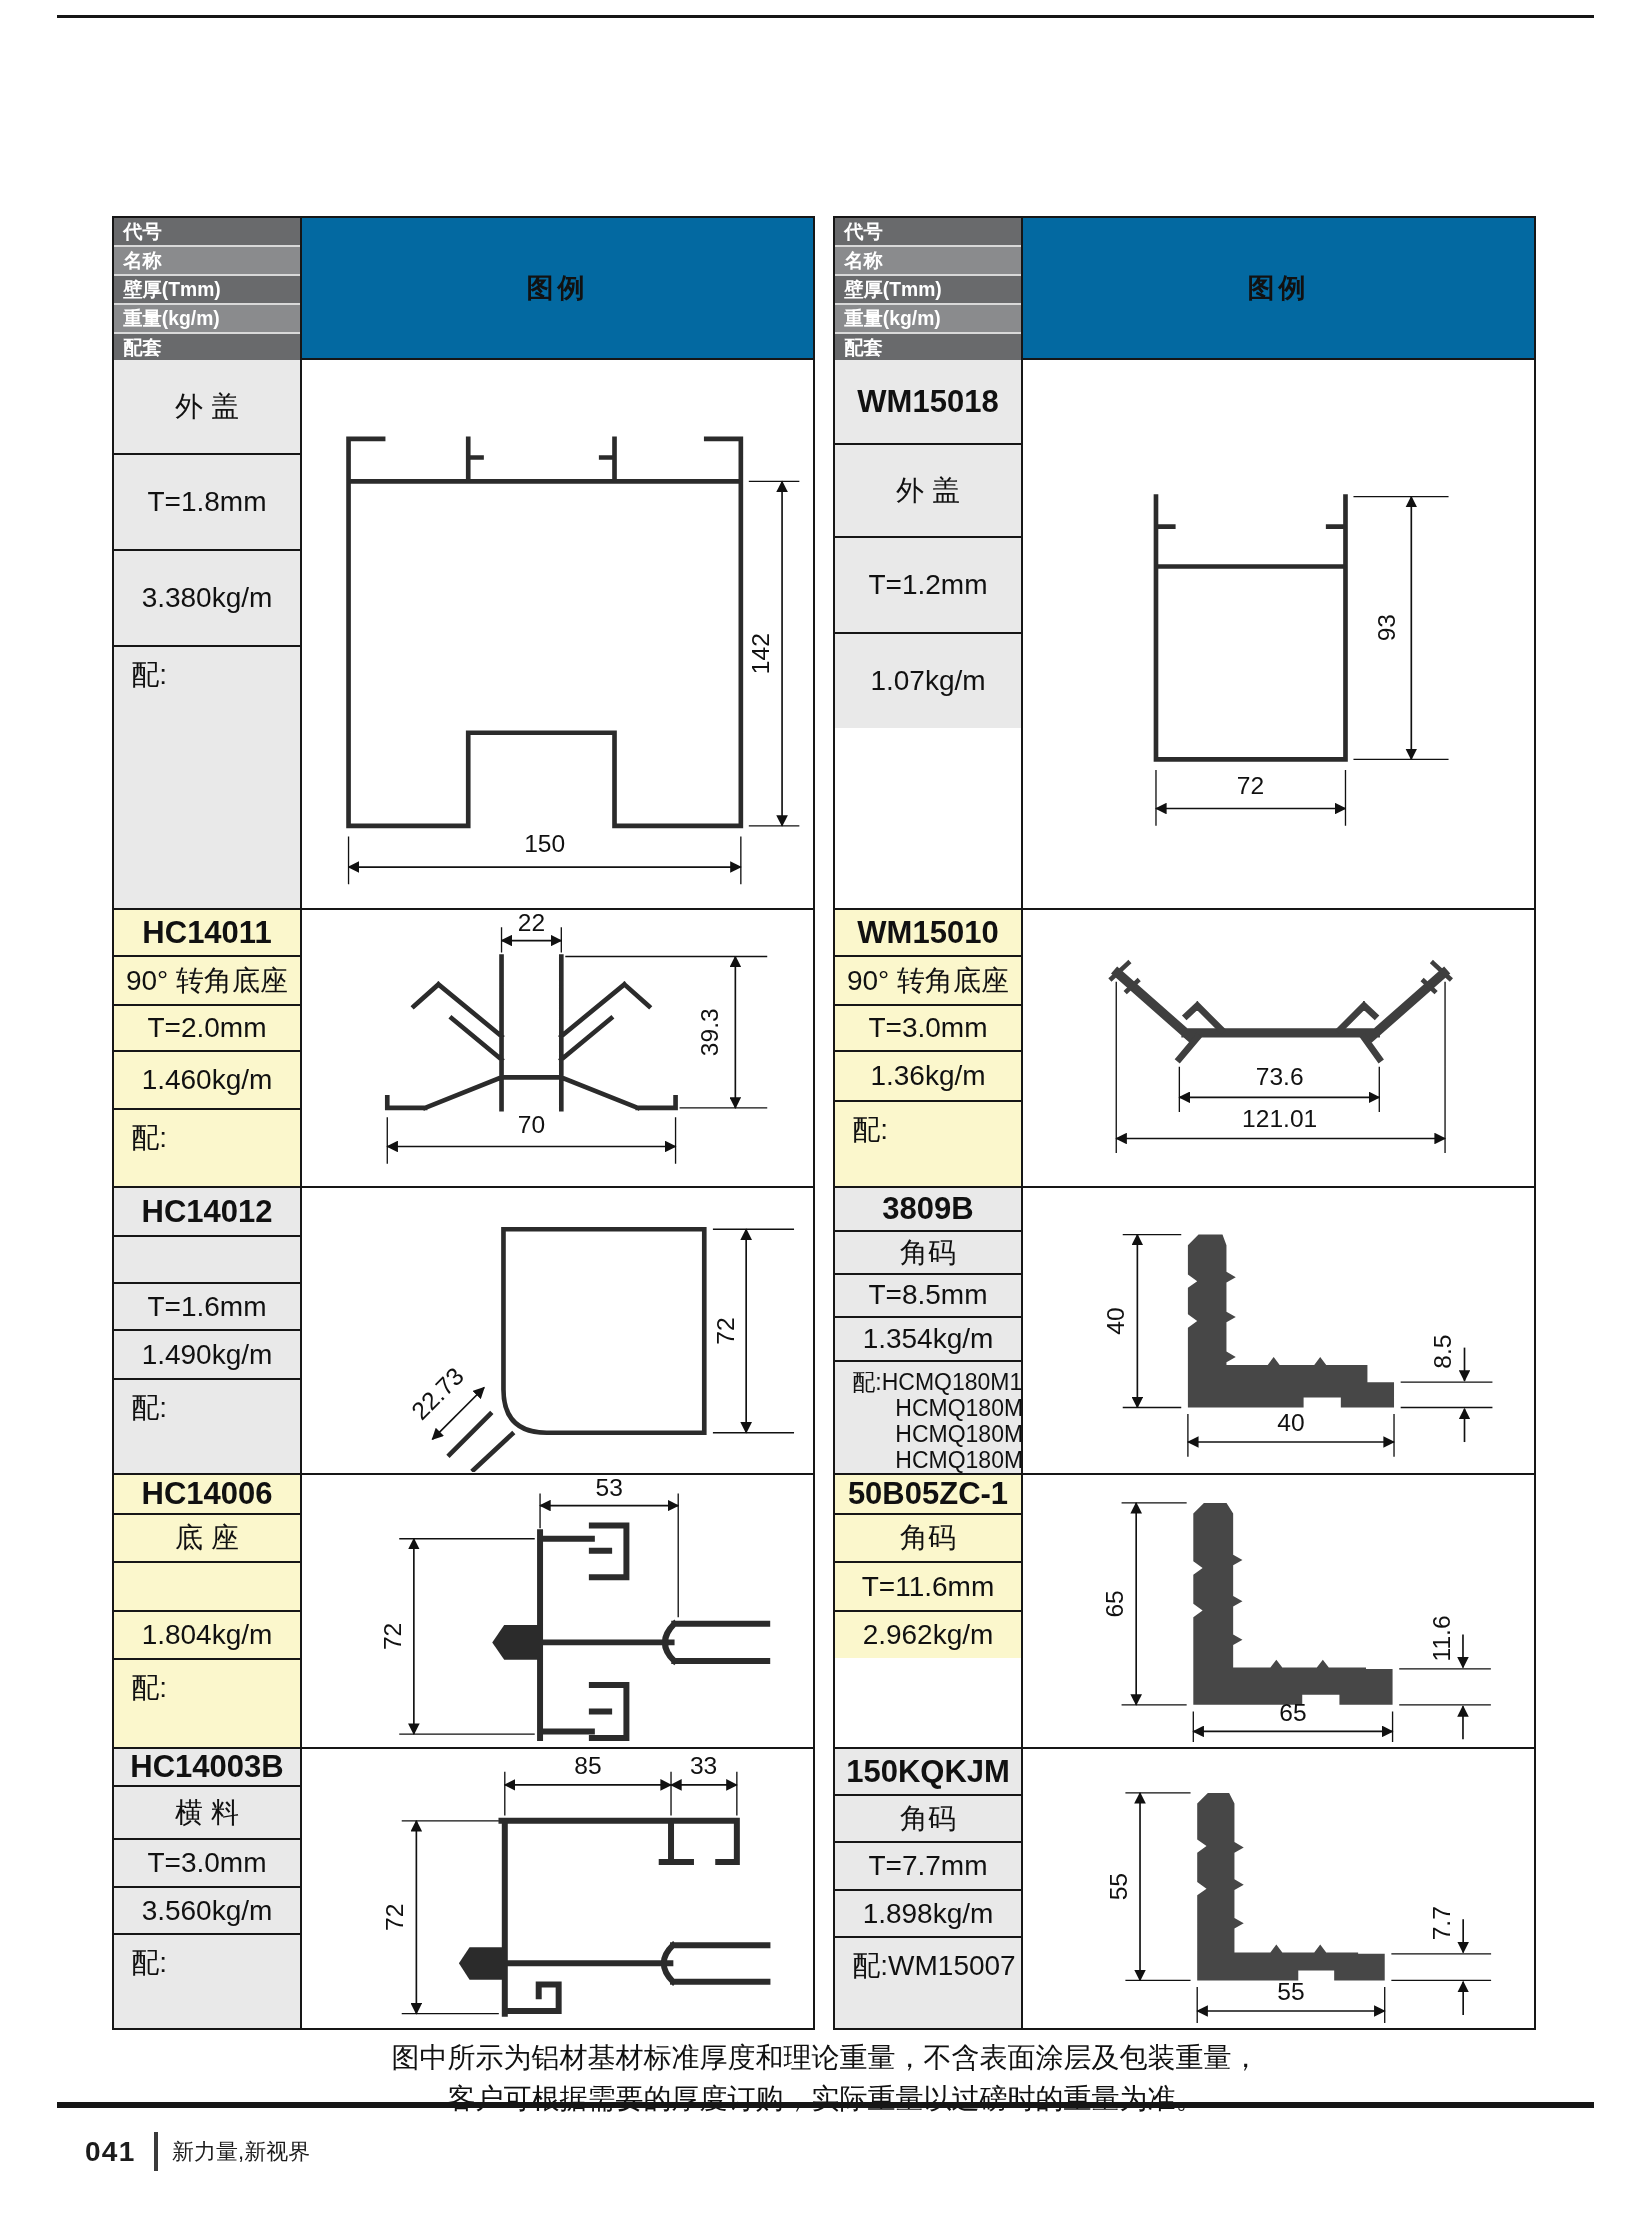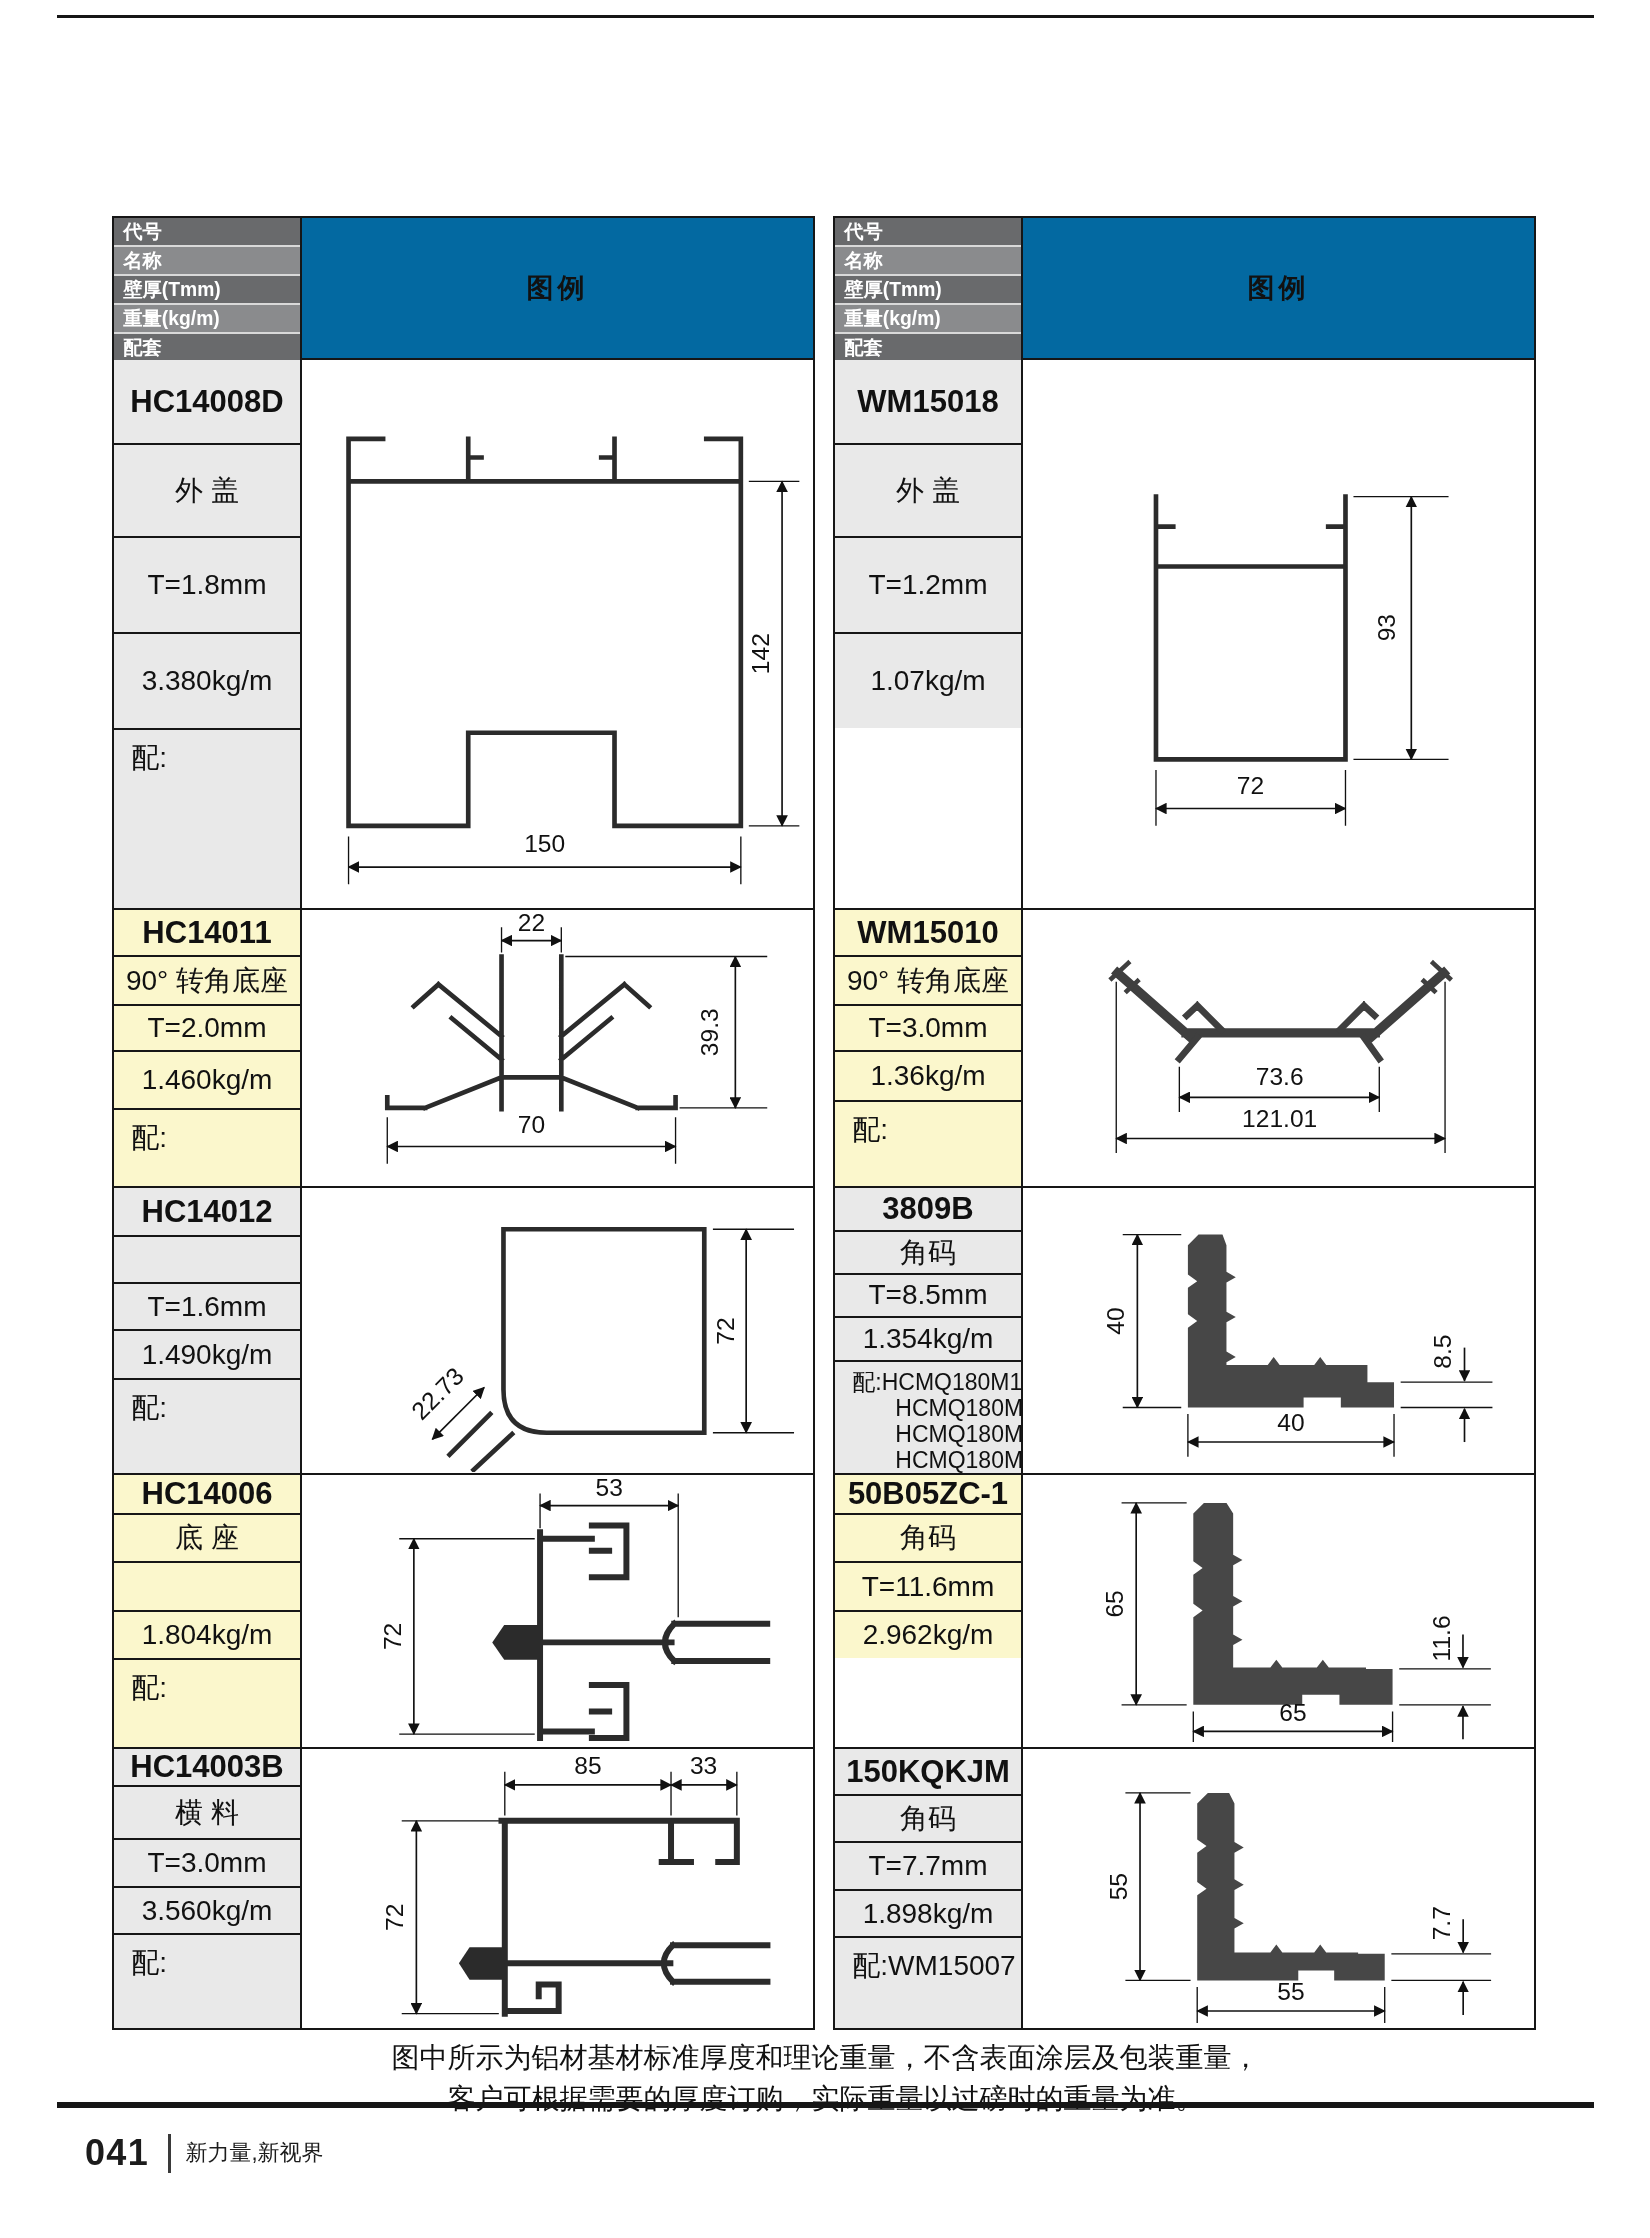--- a/index.html
+++ b/index.html
@@ -34,21 +34,21 @@
   svg{display:block;}
   svg text{font-family:"Liberation Sans",sans-serif;font-size:37px;fill:#111;}
   .profile{stroke:#2b2b2b;fill:none;stroke-width:7;stroke-linecap:square;stroke-linejoin:miter;}
   .pthick{stroke:#3f3f3f;fill:none;stroke-linecap:square;}
   .dim{stroke:#111;stroke-width:2.5;fill:none;}
   .ext{stroke:#111;stroke-width:2;fill:none;}
   .solid{fill:#474747;stroke:none;}
   .footnote{position:absolute;left:0;width:1651px;top:2037px;text-align:center;
             font-size:28px;line-height:41px;color:#111;}
   .pageid{position:absolute;left:85px;top:2132px;display:flex;align-items:center;}
-  .pagenum{font-size:36px;font-weight:bold;color:#1c1c1c;letter-spacing:1.3px;}
+  .pagenum{font-size:28px;font-weight:bold;color:#1c1c1c;letter-spacing:1.3px;}
   .pagebar{width:3.3px;height:39px;background:#3a3a3a;margin:0 14.6px 0 18.6px;}
   .tagline{font-size:22px;color:#1c1c1c;}
 </style>
 </head>
 <body>
 
 <div class="rule top"></div>
 
 <div class="tbl" id="tblL">
   <div class="hdr">
@@ -57,21 +57,20 @@
       <div class="hdr-cell mid">名称</div>
       <div class="hdr-cell dark">壁厚(Tmm)</div>
       <div class="hdr-cell mid">重量(kg/m)</div>
       <div class="hdr-cell dark">配套</div>
     </div>
     <div class="legend">图例</div>
   </div>
 
   <div class="row" style="height:550px">
     <div class="labels tone-gray">
-      <div class="cell code" style="height:83px">HC14008D</div>
       <div class="cell" style="height:93px">外 盖</div>
       <div class="cell" style="height:96px">T=1.8mm</div>
       <div class="cell" style="height:96px">3.380kg/m</div>
       <div class="cell match">配:</div>
     </div>
     <div class="diagram">
       <svg width="506" height="548" viewBox="0 0 761 823">
         <defs>
           <marker id="a1" viewBox="0 0 12 12" refX="11" refY="6" markerWidth="7" markerHeight="7" orient="auto">
               <path d="M0,0 L12,6 L0,12 Z" fill="#111"></path>

